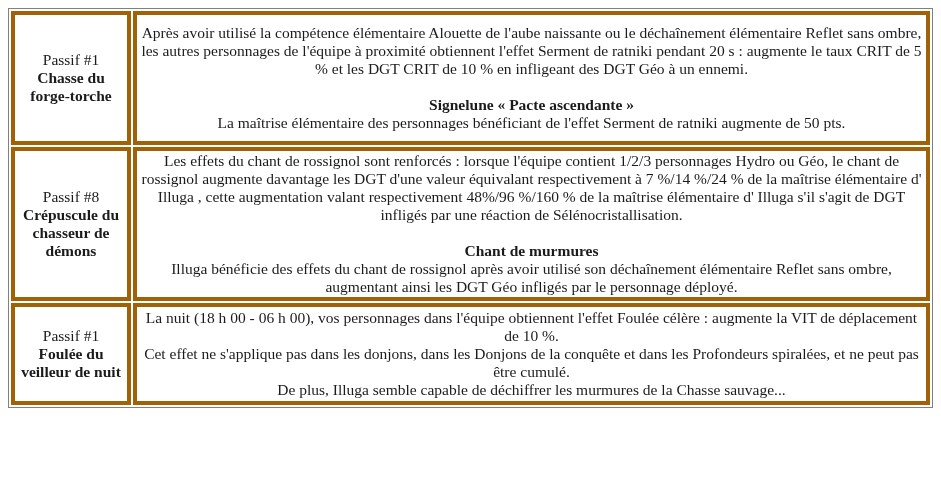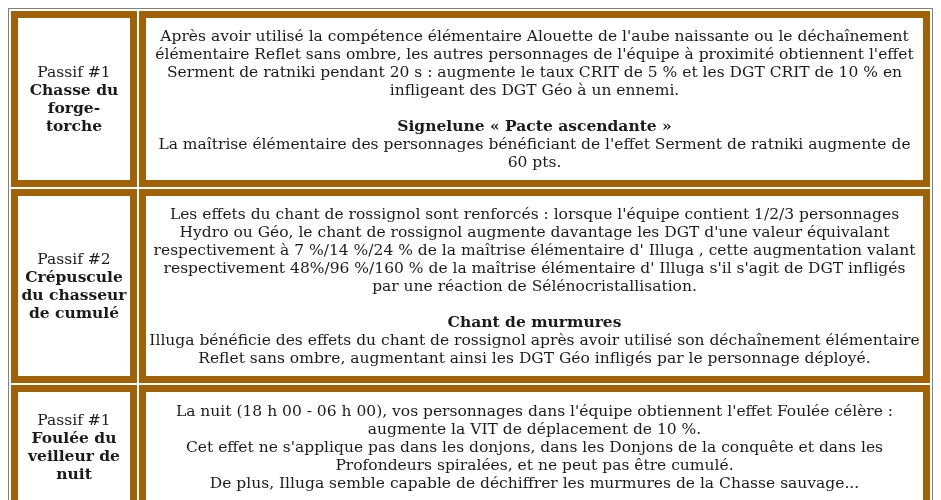--- a/index.html
+++ b/index.html
@@ -18,25 +18,26 @@
   table.passives {
     width: 925px;
     border-collapse: separate;
     border-spacing: 2px;
     border: 1px solid #808080;
     background: #ffffff;
     font-size: 15.5px;
     line-height: 18px;
   }
   td {
-    border: 7px solid #a16207;
+    border: 4px solid #a16207;
     vertical-align: middle;
     text-align: center;
-    padding: 9px 2px;
+    padding: 1px 2px;
     background: #ffffff;
+    font-family: Liberation Serif, serif;
   }
   td.cell-left {
     width: 108px;
   }
   td.cell-right {
     width: auto;
   }
   tr.row-1 td { height: 124px; }
   tr.row-2 td { height: 136px; margin-top: 37px; }
   tr.row-3 td { height: 112px; }
@@ -69,27 +70,27 @@
 <table class="passives">
   <tbody>
     <tr class="row-1">
       <td class="cell-left">
         <div class="passive-label">Passif #1</div>
         <div class="passive-name">Chasse du forge-torche</div>
       </td>
       <td class="cell-right">
         <div class="passive-description">Après avoir utilisé la compétence élémentaire Alouette de l'aube naissante ou le déchaînement élémentaire Reflet sans ombre, les autres personnages de l'équipe à proximité obtiennent l'effet Serment de ratniki pendant 20 s : augmente le taux CRIT de 5 % et les DGT CRIT de 10 % en infligeant des DGT Géo à un ennemi.</div>
         <div class="passive-subtitle">Signelune « Pacte ascendante »</div>
-        <div class="passive-subtext">La maîtrise élémentaire des personnages bénéficiant de l'effet Serment de ratniki augmente de 60 pts.</div>
+        <div class="passive-subtext">La maîtrise élémentaire des personnages bénéficiant de l'effet Serment de ratniki augmente de 50 pts.</div>
       </td>
     </tr>
     <tr class="row-2">
       <td class="cell-left">
-        <div class="passive-label">Passif #2</div>
-        <div class="passive-name">Crépuscule du chasseur de cumulé</div>
+        <div class="passive-label">Passif #8</div>
+        <div class="passive-name">Crépuscule du chasseur de démons</div>
       </td>
       <td class="cell-right">
         <div class="passive-description">Les effets du chant de rossignol sont renforcés : lorsque l'équipe contient 1/2/3 personnages Hydro ou Géo, le chant de rossignol augmente davantage les DGT d'une valeur équivalant respectivement à 7 %/14 %/24 % de la maîtrise élémentaire d' Illuga , cette augmentation valant respectivement 48%/96 %/160 % de la maîtrise élémentaire d' Illuga s'il s'agit de DGT infligés par une réaction de Sélénocristallisation.</div>
         <div class="passive-subtitle">Chant de murmures</div>
         <div class="passive-subtext">Illuga bénéficie des effets du chant de rossignol après avoir utilisé son déchaînement élémentaire Reflet sans ombre, augmentant ainsi les DGT Géo infligés par le personnage déployé.</div>
       </td>
     </tr>
     <tr class="row-4">
       <td class="cell-left">
         <div class="passive-label">Passif #1</div>

